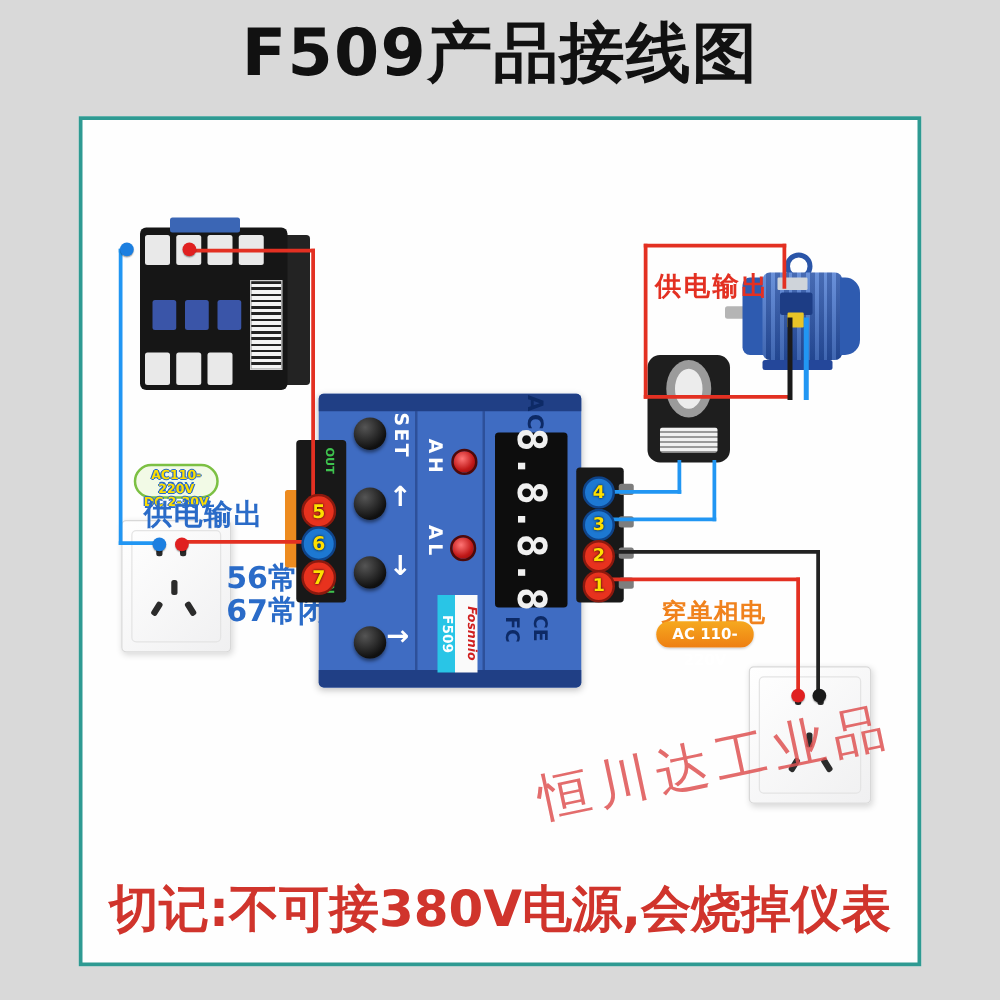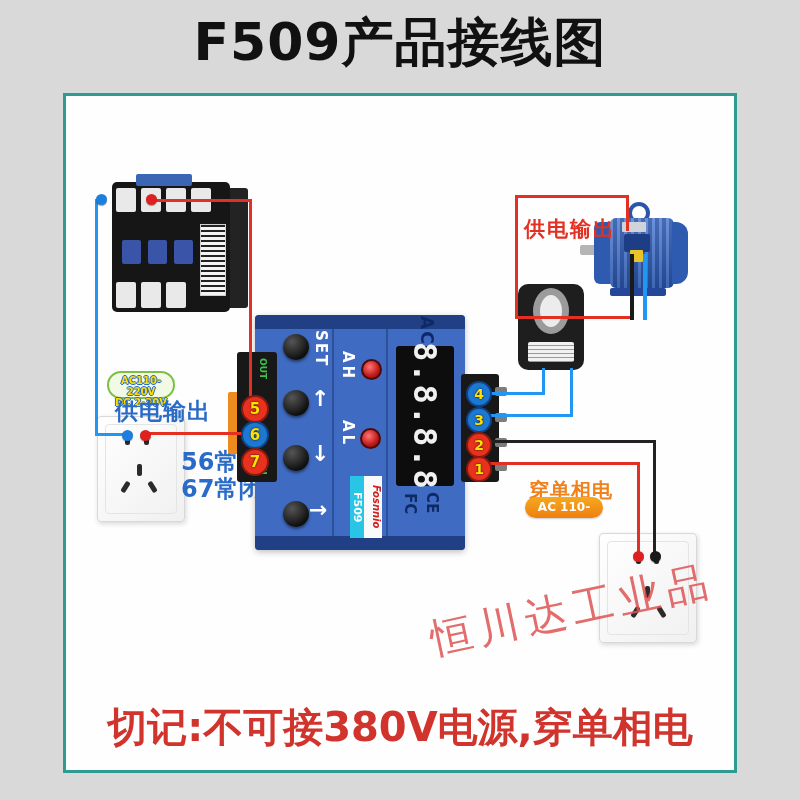--- a/index.html
+++ b/index.html
@@ -230,15 +230,15 @@
     </div>
   <div class="tc red tc-r" style="left:466px;top:456px">
       <span>1</span>
     </div>
 
   <div class="abs" style="left:524px;top:215px;font-size:21px;font-weight:bold;color:#e33022;letter-spacing:2px;white-space:nowrap">供电输出</div>
   <div class="abs" style="left:529px;top:477px;font-size:20px;font-weight:bold;color:#f0821d;letter-spacing:1px;white-space:nowrap">穿单相电</div>
   <div class="badge-in">AC 110-220V</div>
 
   <div id="watermark">恒川达工业品</div>
-  <div id="bottom-warning">切记:不可接380V电源,穿单相电</div>
+  <div id="bottom-warning">切记:不可接380V电源,会烧掉仪表</div>
 
 </div>
 
 </body></html>

